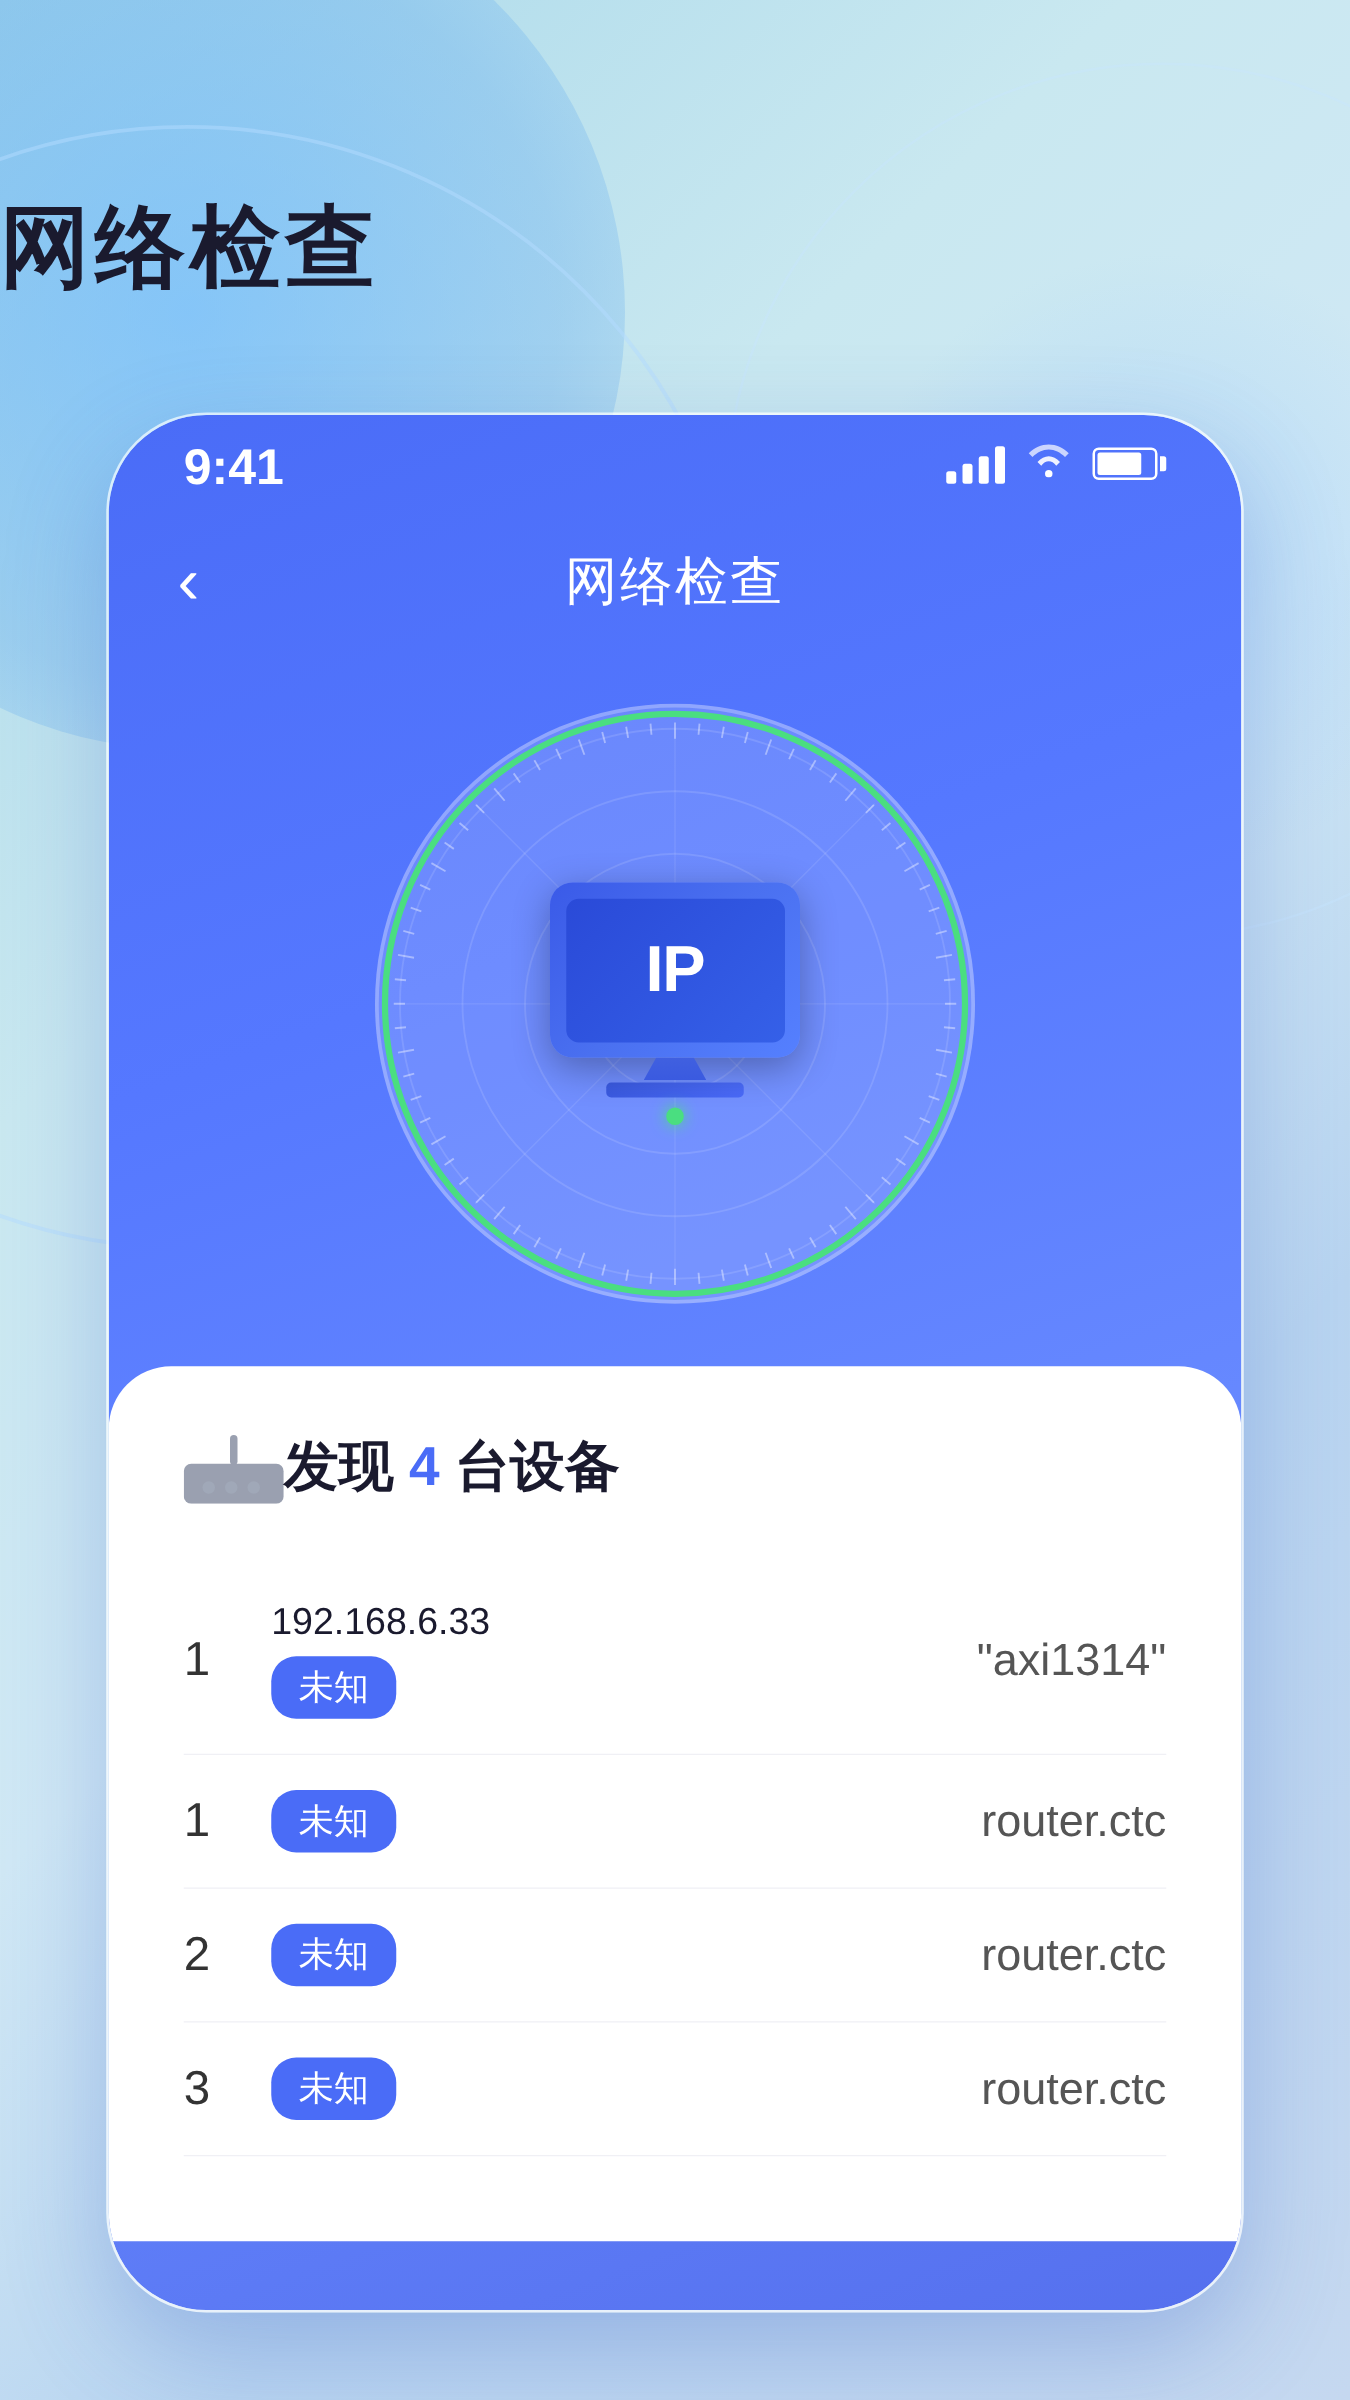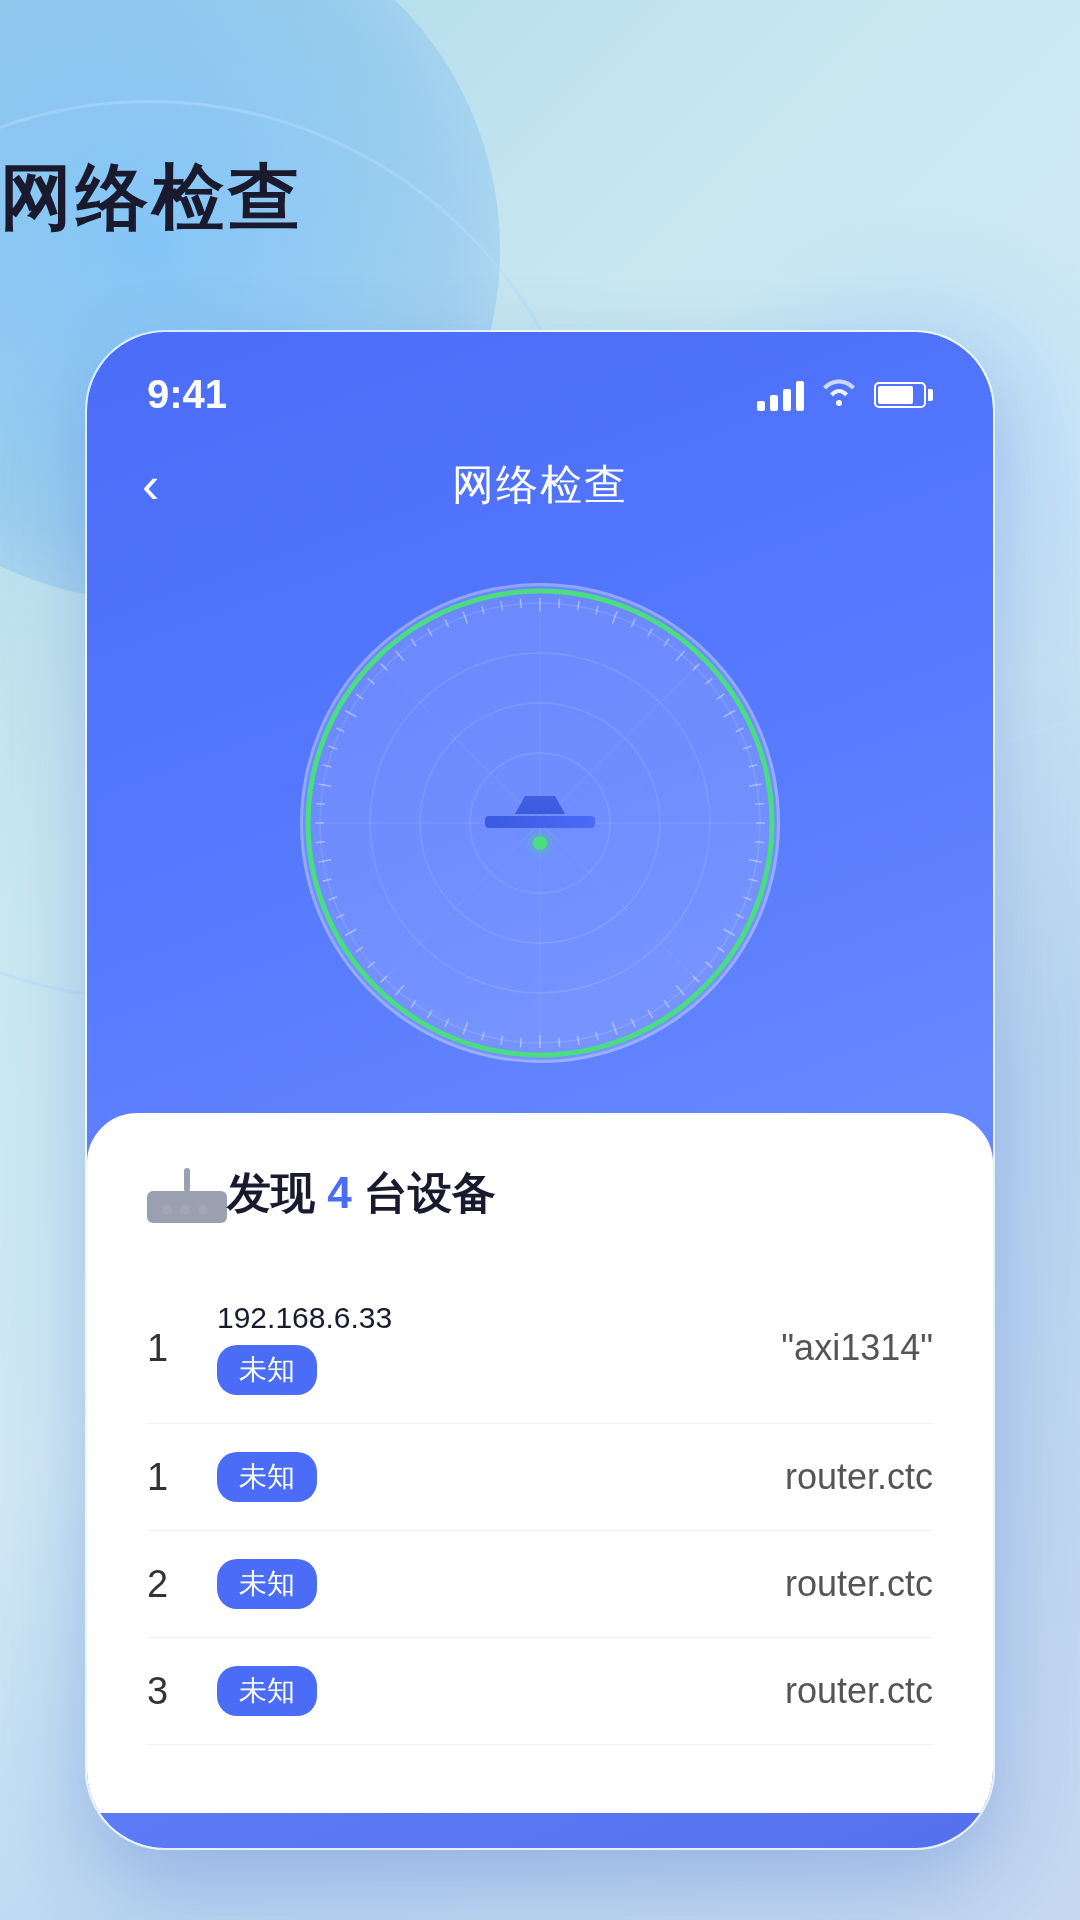--- a/index.html
+++ b/index.html
@@ -85,22 +85,22 @@
       background: linear-gradient(160deg, #4a6cf7 0%, #5578ff 30%, #6688ff 60%, #5570ee 100%);
       border-radius: 78px;
       overflow: hidden;
       position: relative;
     }
 
     
     .status-bar {
       display: flex;
       justify-content: space-between;
-      align-items: center;
-      padding: 40px 60px 20px;
+      align-items: flex-start;
+      padding: 20px 60px 20px;
       color: white;
     }
     .status-time {
       font-size: 40px;
       font-weight: 600;
     }
     .status-icons {
       display: flex;
       align-items: center;
       gap: 16px;
@@ -421,20 +421,25 @@
             <line x1="240" y1="15" x2="240" y2="28" transform="rotate(340, 240, 240)"></line>
             <line x1="240" y1="15" x2="240" y2="24" transform="rotate(345, 240, 240)"></line>
             <line x1="240" y1="15" x2="240" y2="24" transform="rotate(350, 240, 240)"></line>
             <line x1="240" y1="15" x2="240" y2="24" transform="rotate(355, 240, 240)"></line>
           </g>
 
           <circle cx="240" cy="240" r="232" fill="none" stroke="#4ade80" stroke-width="5" stroke-dasharray="1469 100" stroke-linecap="round" transform="rotate(-90, 240, 240)"></circle>
         </svg>
 
         <div class="device-illustration">
+          <div class="monitor-body">
+            <div class="monitor-screen">
+              <span>IP</span>
+            </div>
+          </div>
 
           <div style="width:50px;height:18px;background:linear-gradient(180deg,#4060e0,#3a5ae0);clip-path:polygon(20% 0%, 80% 0%, 100% 100%, 0% 100%);margin-top:0;"></div>
           <div style="width:110px;height:12px;background:linear-gradient(90deg,#3a5ae0,#4a6af8);border-radius:4px;margin-top:2px;"></div>
           <div style="width:14px;height:14px;background:#4ade80;border-radius:50%;box-shadow:0 0 12px #4ade80;margin-top:8px;"></div>
         </div>
 
       </div>
     </div>
 
     <div class="results-card">

